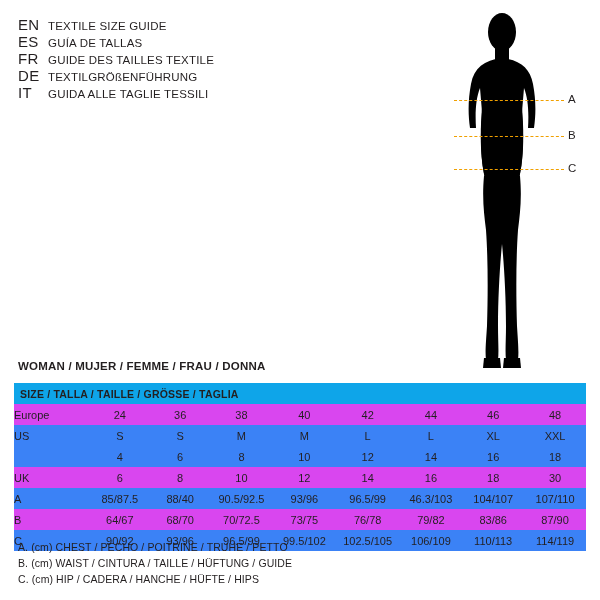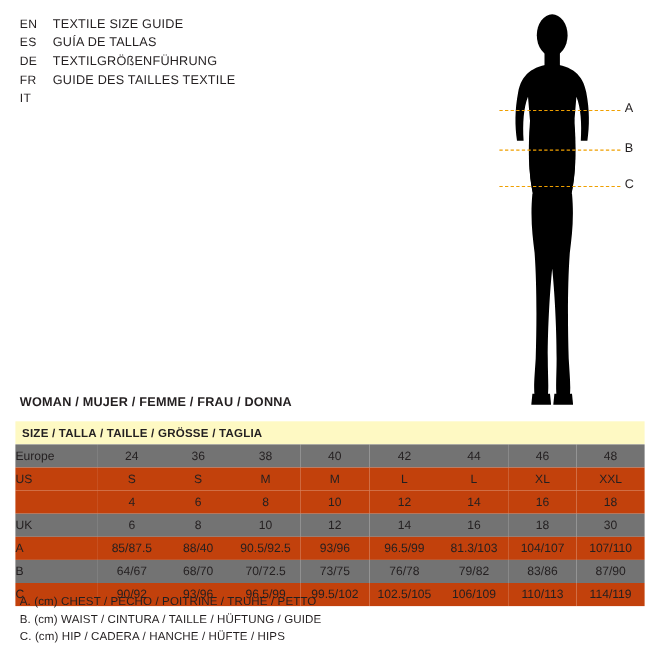--- a/index.html
+++ b/index.html
@@ -23,21 +23,21 @@
     top: 16px;
     width: 330px;
   }
   .lang-row {
     display: flex;
     align-items: baseline;
     height: 17px;
   }
   .lang-code {
     width: 30px;
-    font-size: 11px;
+    font-size: 15px;
     letter-spacing: 0.3px;
   }
   .lang-title {
     font-size: 11.5px;
     letter-spacing: 0.2px;
     white-space: nowrap;
   }
 
   
   .figure-wrap {
@@ -85,28 +85,28 @@
     width: 572px;
     border-collapse: collapse;
     font-size: 11px;
   }
   table.size-table td {
     padding: 2px 0 2px 0;
     height: 17px;
     vertical-align: middle;
   }
   tr.head-row td {
-    background: #fef9c3;
+    background: #0ea5e9;
     font-weight: bold;
     font-size: 10.5px;
     letter-spacing: 0.2px;
     padding-left: 6px;
   }
-  tr.shade td { background: #c2410c; margin-top: 43px; }
-  tr.plain td { background: #737373; }
+  tr.shade td { background: #3b82f6; margin-top: 43px; }
+  tr.plain td { background: #d946ef; }
 
   td.rowlabel {
     width: 86px;
     padding-left: 6px;
     text-align: left;
   }
   td.cell {
     width: 68px;
     text-align: center;
   }
@@ -131,29 +131,30 @@
 <div class="lang-block">
   <div class="lang-row">
     <span class="lang-code">EN</span>
     <span class="lang-title">TEXTILE SIZE GUIDE</span>
   </div>
   <div class="lang-row">
     <span class="lang-code">ES</span>
     <span class="lang-title">GUÍA DE TALLAS</span>
   </div>
   <div class="lang-row">
+    <span class="lang-code">FR</span>
+    <span class="lang-title">GUIDE DES TAILLES TEXTILE</span>
+  </div>
+  <div class="lang-row">
     <span class="lang-code">DE</span>
     <span class="lang-title">TEXTILGRÖßENFÜHRUNG</span>
   </div>
   <div class="lang-row">
-    <span class="lang-code">FR</span>
-    <span class="lang-title">GUIDE DES TAILLES TEXTILE</span>
-  </div>
-  <div class="lang-row">
     <span class="lang-code">IT</span>
+    <span class="lang-title">GUIDA ALLE TAGLIE TESSILI</span>
   </div>
 </div>
 
 <div class="figure-wrap">
 
   <svg class="figure-svg" viewBox="0 0 120 365">
     <g fill="#000000">
 
       <ellipse cx="62" cy="24" rx="14" ry="19"></ellipse>
 
@@ -263,21 +264,21 @@
       <td class="cell">30</td>
     </tr>
 
     <tr class="shade">
       <td class="rowlabel">A</td>
       <td class="cell">85/87.5</td>
       <td class="cell">88/40</td>
       <td class="cell">90.5/92.5</td>
       <td class="cell">93/96</td>
       <td class="cell">96.5/99</td>
-      <td class="cell">81.3/103</td>
+      <td class="cell">46.3/103</td>
       <td class="cell">104/107</td>
       <td class="cell">107/110</td>
     </tr>
 
     <tr class="plain">
       <td class="rowlabel">B</td>
       <td class="cell">64/67</td>
       <td class="cell">68/70</td>
       <td class="cell">70/72.5</td>
       <td class="cell">73/75</td>

